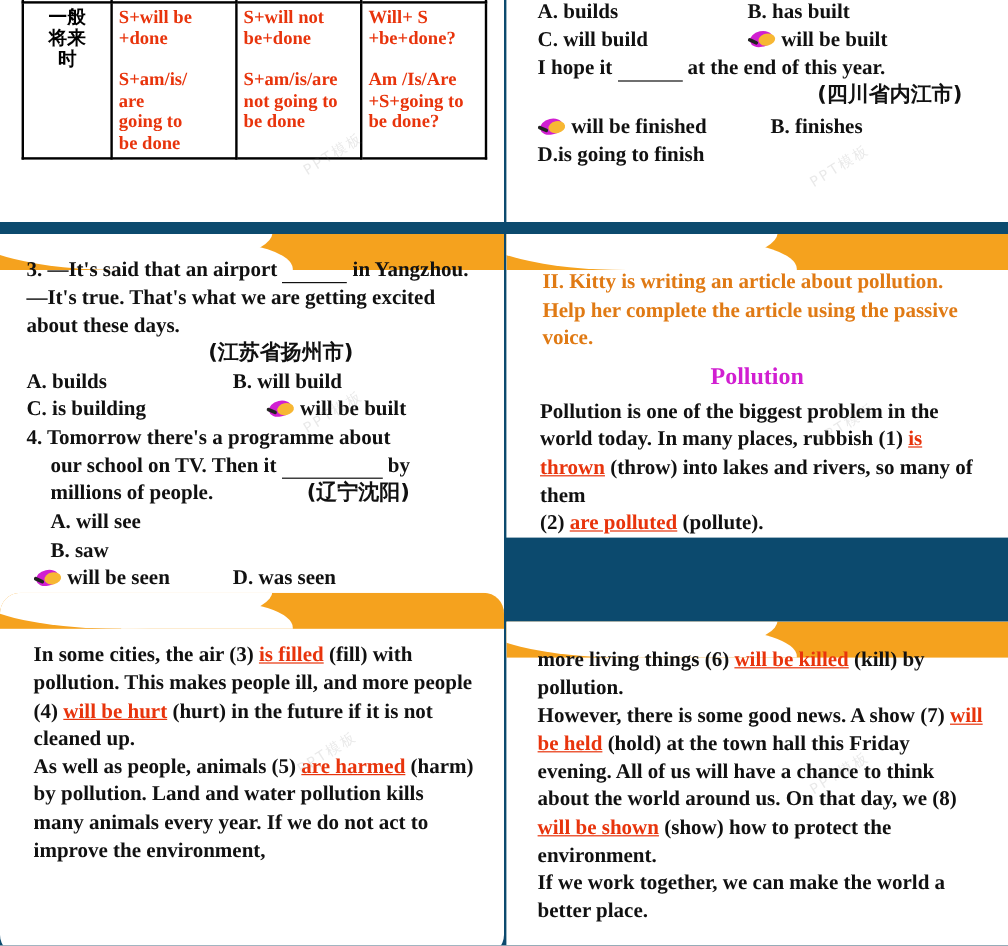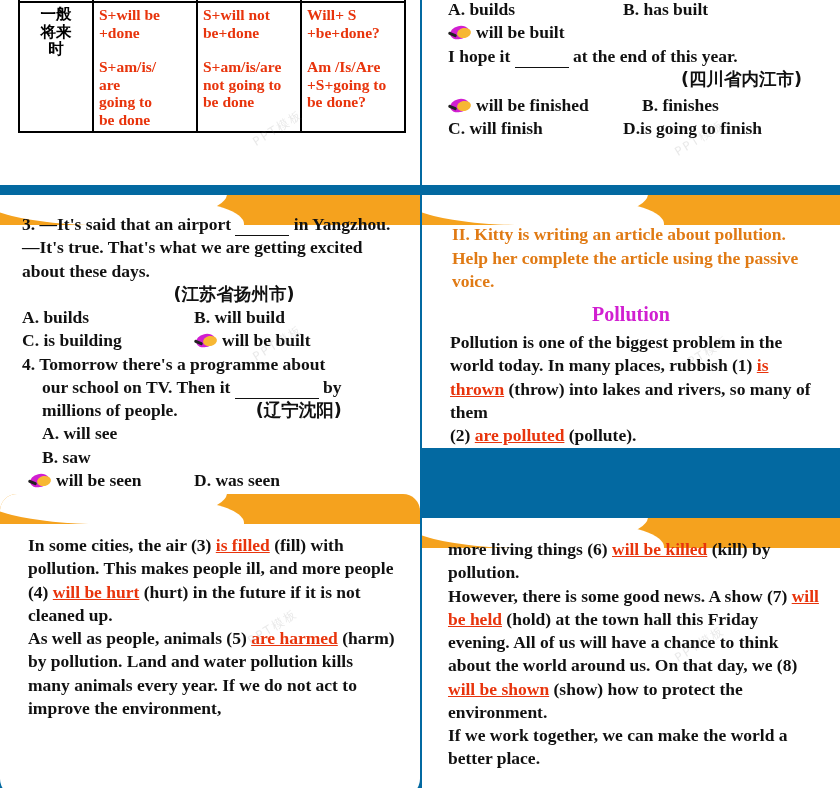--- a/index.html
+++ b/index.html
@@ -5,21 +5,21 @@
   html, body {
     margin: 0;
     padding: 0;
     background: #d9d9d9;
     font-family: "Liberation Serif", serif;
   }
   #page {
     position: relative;
     width: 840px;
     height: 788px;
-    background: #0369a1;
+    background: #0c4a6e;
     overflow: hidden;
   }
   .slide {
     position: absolute;
     background: #ffffff;
     overflow: hidden;
   }
   .s1 { left: 0px;   top: 0px;   width: 420px; height: 185px; }
   .s2 { left: 422px; top: 0px;   width: 418px; height: 185px; }
   .s3 { left: 0px;   top: 195px; width: 420px; height: 313px; }
@@ -202,47 +202,47 @@
     <div class="wm" style="left:250px; top:120px;">PPT模板</div>
   </div>
 
   <div class="slide s2">
     <div class="body-text" style="left:26px; top:-2px; width:372px;">
       <div style="display:flex;">
         <span style="width:175px;">A. builds</span>
         <span>B. has built</span>
       </div>
       <div style="display:flex;">
+        <span style="width:175px;">C. will build</span>
         <span><span class="marker"><i class="b1"></i><i class="b2"></i><i class="b3"></i></span><span>will be built</span></span>
       </div>
       <div>I hope it <span class="blank"></span> at the end of this year.</div>
       <div class="right cn" style="margin-right:18px;">(四川省内江市)</div>
       <div style="display:flex; margin-top:3px;gap:19px;">
         <span style="width:175px;"><span class="marker"><i class="b1"></i><i class="b2"></i><i class="b3"></i></span><span>will be finished</span></span>
         <span>B. finishes</span>
       </div>
       <div style="display:flex;">
-        <span style="width:175px;">C. will finish</span>
         <span>D.is going to finish</span>
       </div>
     </div>
     <div class="wm" style="left:250px; top:130px;">PPT模板</div>
   </div>
 
   <div class="slide s3">
     <div class="swoosh"></div>
     <div class="body-text" style="left:22px; top:18px; width:384px;">
       <div>3. —It's said that an airport <span class="blank"></span> in Yangzhou.</div>
       <div>—It's true. That's what we are getting excited about these days.</div>
       <div class="center cn" style="padding-left:40px;">(江苏省扬州市)</div>
       <div style="display:flex;">
         <span style="width:172px;">A. builds</span>
         <span>B. will build</span>
       </div>
-      <div style="display:flex;">
+      <div style="display:flex;gap:28px;">
         <span style="width:172px;">C. is building</span>
         <span><span class="marker"><i class="b1"></i><i class="b2"></i><i class="b3"></i></span><span>will be built</span></span>
       </div>
       <div>4. Tomorrow there's a programme about</div>
       <div class="indent1">our school on TV. Then it <span class="blank wide"></span> by</div>
       <div class="indent1"><span>millions of people.</span><span class="cn" style="display:inline-block; margin-left:78px;">(辽宁沈阳)</span></div>
       <div style="display:flex; padding-left:20px;flex-direction:column;">
         <span style="width:152px;">A. will see</span>
         <span>B. saw</span>
       </div>

